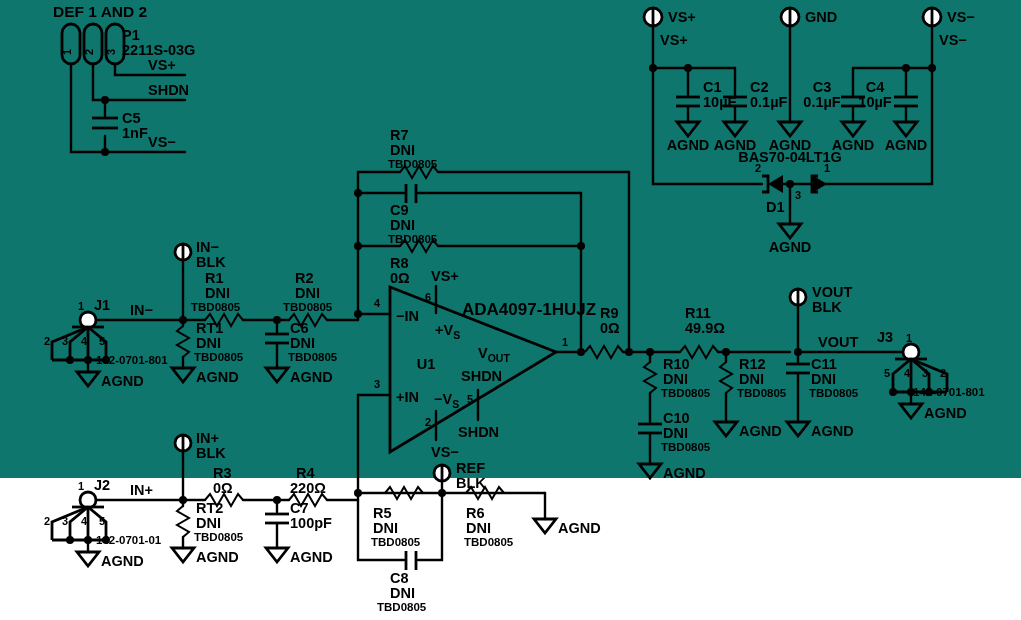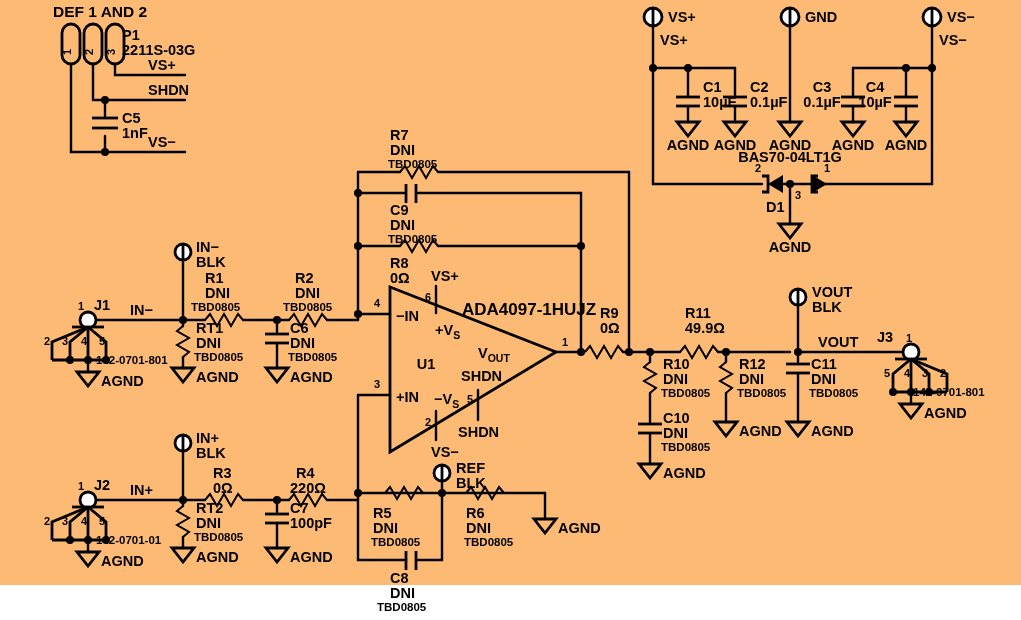--- a/index.html
+++ b/index.html
@@ -1,17 +1,17 @@
 <!DOCTYPE html>
 <html><head>
 <meta charset="utf-8">
 <style>
   html,body{margin:0;padding:0;background:#ffffff;}
   body{width:1021px;height:620px;overflow:hidden;font-family:"Liberation Sans",sans-serif;}
-  #sheet{position:relative;width:1021px;height:585px;background:#fdba74;}
+  #sheet{position:relative;width:1021px;height:478px;background:#0f766e;}
   svg{display:block;}
   .wire{stroke:#000;stroke-width:2.4;fill:none;stroke-linecap:round;}
   .thin{stroke:#000;stroke-width:2;fill:none;}
   .body{stroke:#000;stroke-width:2.8;fill:none;stroke-linejoin:miter;}
   .fillblk{fill:#000;stroke:none;}
   .nofill{fill:#fff;}
   text{font-family:"Liberation Sans",sans-serif;fill:#000;}
   .lbl{font-size:14.5px;font-weight:bold;}
   .lblb{font-size:15.5px;font-weight:bold;}
   .sm{font-size:11.5px;font-weight:bold;}

